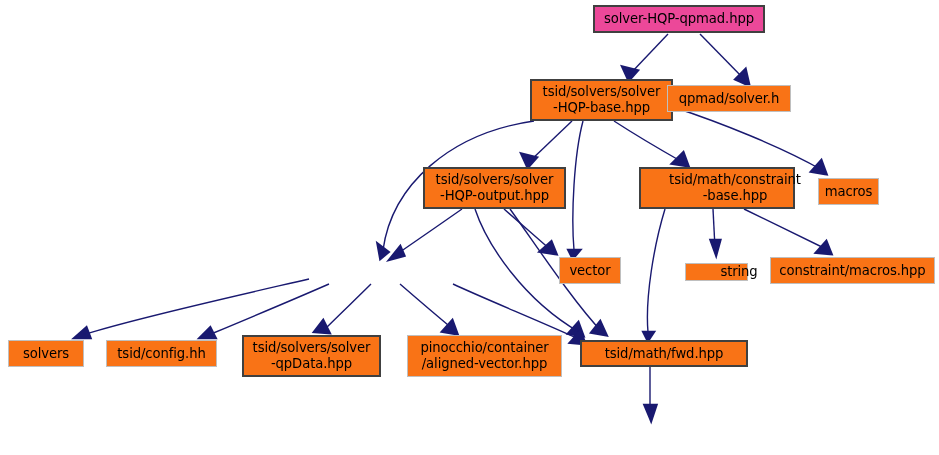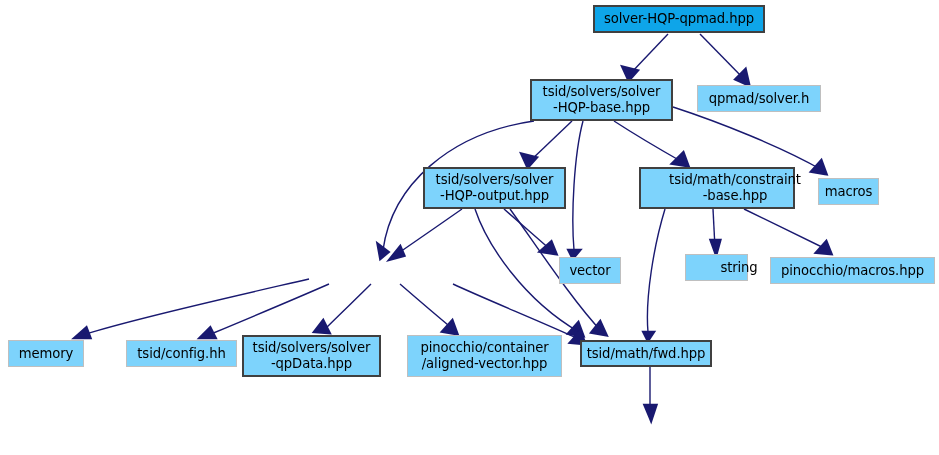--- a/index.html
+++ b/index.html
@@ -26,31 +26,31 @@
   .node {
     position: absolute;
     box-sizing: border-box;
     display: flex;
     align-items: center;
     justify-content: center;
     text-align: center;
     font-size: 13.2px;
     line-height: 1.18;
     color: #000000;
-    background: #7dd3fc;
+    background: #f97316;
     border: 1px solid #bfbfbf;
     white-space: pre;
     letter-spacing: -0.1px;
   }
   .node.strong {
     border: 2px solid #404040;
   }
   .node.root {
     border: 2px solid #404040;
-    background: #0ea5e9;
+    background: #ec4899;
   }
   .node-label {
     display: block;
     white-space: pre;
   }
 </style>
 </head>
 <body>
 
 <div id="graph-root">
@@ -132,30 +132,30 @@
         <polygon points="584,343 572,342 580,333" fill="#191970" stroke="#191970" stroke-width="4.5" stroke-linejoin="miter"></polygon>
       </g>
       <g>
         <path d="M 650 367 L 650 413" fill="none" stroke="#191970" stroke-width="1.4"></path>
         <polygon points="651,418 646,406 655,406" fill="#191970" stroke="#191970" stroke-width="4.5" stroke-linejoin="miter"></polygon>
       </g>
     </svg>
 <div class="node root" style="left: 593px; top: 5px; width: 172px; height: 28px;"><span class="node-label">solver-HQP-qpmad.hpp</span></div>
     <div class="node strong" style="left: 530px; top: 79px; width: 143px; height: 42px;"><span class="node-label">tsid/solvers/solver
 -HQP-base.hpp</span></div>
-    <div class="node" style="left: 697px; top: 85px; width: 124px; height: 27px;"><span class="node-label">qpmad/solver.h</span></div>
+    <div class="node" style="left: 667px; top: 85px; width: 124px; height: 27px;"><span class="node-label">qpmad/solver.h</span></div>
     <div class="node strong" style="left: 423px; top: 167px; width: 143px; height: 42px;"><span class="node-label">tsid/solvers/solver
 -HQP-output.hpp</span></div>
     <div class="node strong" style="left: 639px; top: 167px; width: 156px; height: 42px; padding-left: 36px;"><span class="node-label">tsid/math/constraint
 -base.hpp</span></div>
     <div class="node" style="left: 818px; top: 178px; width: 61px; height: 27px;"><span class="node-label">macros</span></div>
     <div class="node" style="left: 547px; top: 257px; width: 62px; height: 27px; margin-left: 12px;"><span class="node-label">vector</span></div>
-    <div class="node" style="left: 685px; top: 254px; width: 63px; height: 27px; padding-left: 45px;"><span class="node-label">string</span></div>
-    <div class="node" style="left: 770px; top: 257px; width: 165px; height: 27px;"><span class="node-label">pinocchio/macros.hpp</span></div>
-    <div class="node" style="left: 8px; top: 340px; width: 76px; height: 27px;"><span class="node-label">memory</span></div>
-    <div class="node" style="left: 106px; top: 340px; width: 111px; height: 27px; margin-left: 20px;"><span class="node-label">tsid/config.hh</span></div>
+    <div class="node" style="left: 685px; top: 263px; width: 63px; height: 18px; padding-left: 45px;"><span class="node-label">string</span></div>
+    <div class="node" style="left: 770px; top: 257px; width: 165px; height: 27px;"><span class="node-label">constraint/macros.hpp</span></div>
+    <div class="node" style="left: 8px; top: 340px; width: 76px; height: 27px;"><span class="node-label">solvers</span></div>
+    <div class="node" style="left: 106px; top: 340px; width: 111px; height: 27px;"><span class="node-label">tsid/config.hh</span></div>
     <div class="node strong" style="left: 242px; top: 335px; width: 139px; height: 42px;"><span class="node-label">tsid/solvers/solver
 -qpData.hpp</span></div>
     <div class="node" style="left: 407px; top: 335px; width: 155px; height: 42px;"><span class="node-label">pinocchio/container
 /aligned-vector.hpp</span></div>
-    <div class="node strong" style="left: 580px; top: 340px; width: 132px; height: 27px;"><span class="node-label">tsid/math/fwd.hpp</span></div>
+    <div class="node strong" style="left: 580px; top: 340px; width: 168px; height: 27px;"><span class="node-label">tsid/math/fwd.hpp</span></div>
     <div class="node" style="left: 601px; top: 422px; width: 78px; height: 27px; margin-top: 36px;"><span class="node-label">Eigen/Core</span></div>
   </div>
 
 </body></html>

